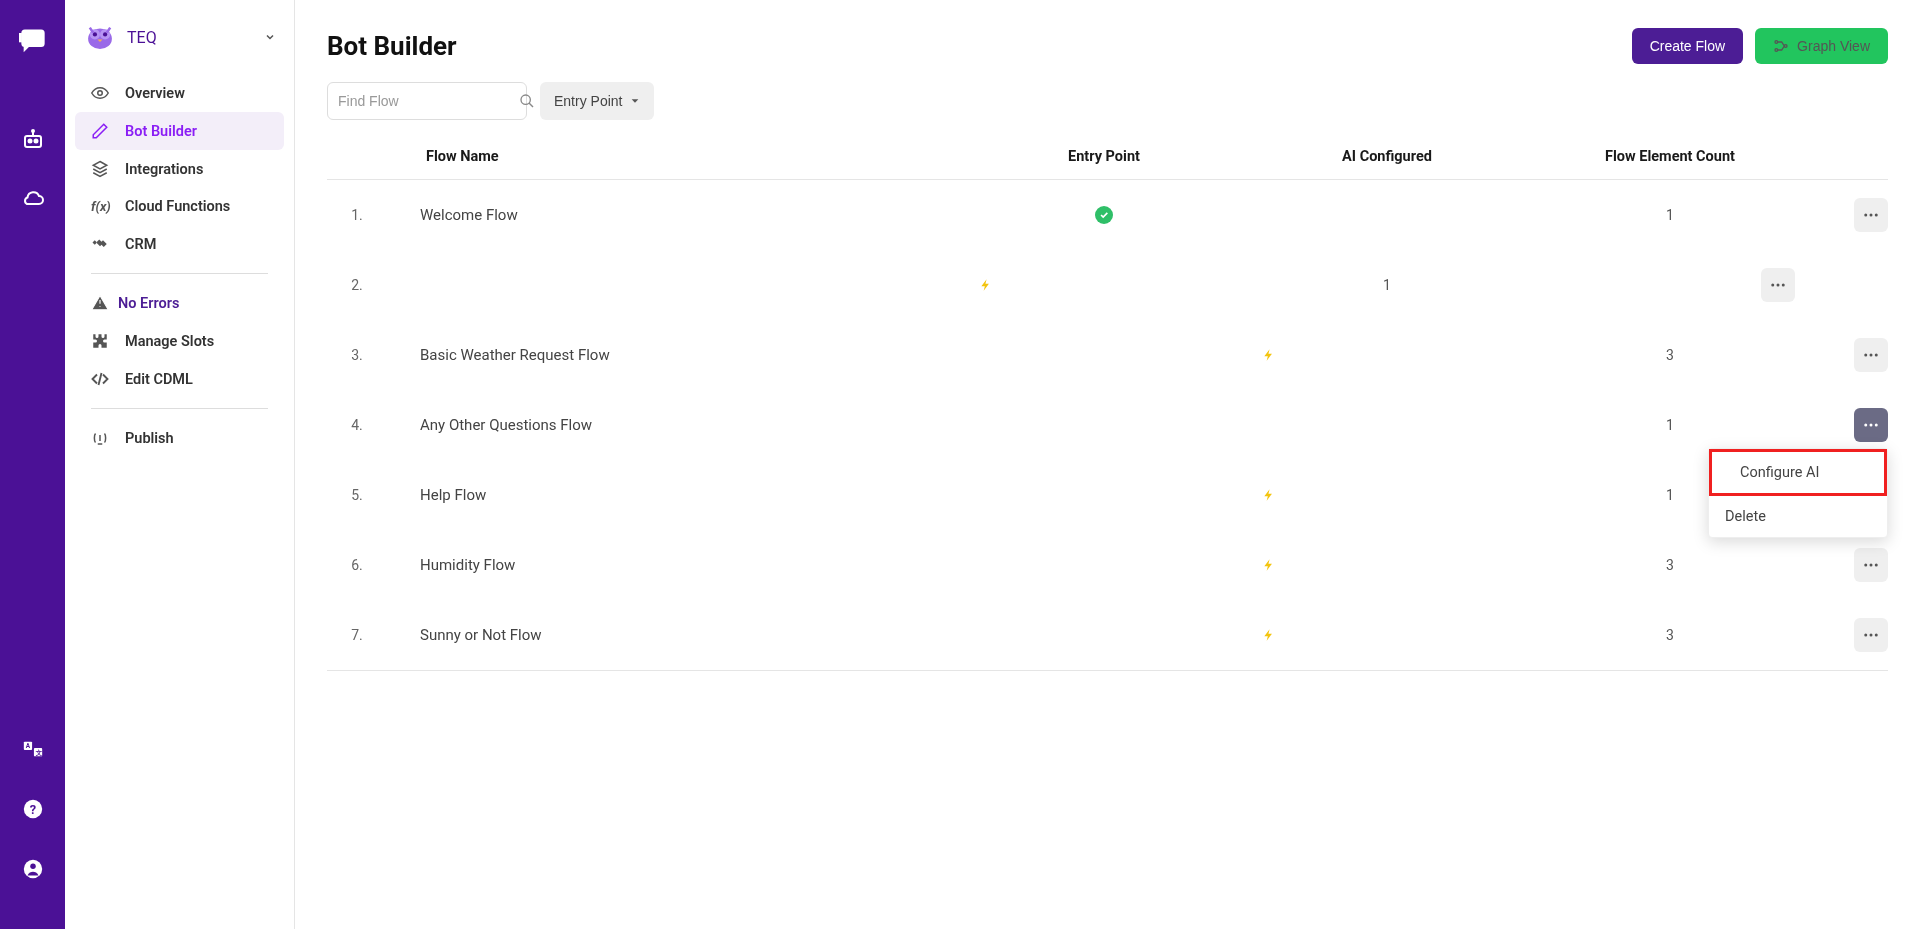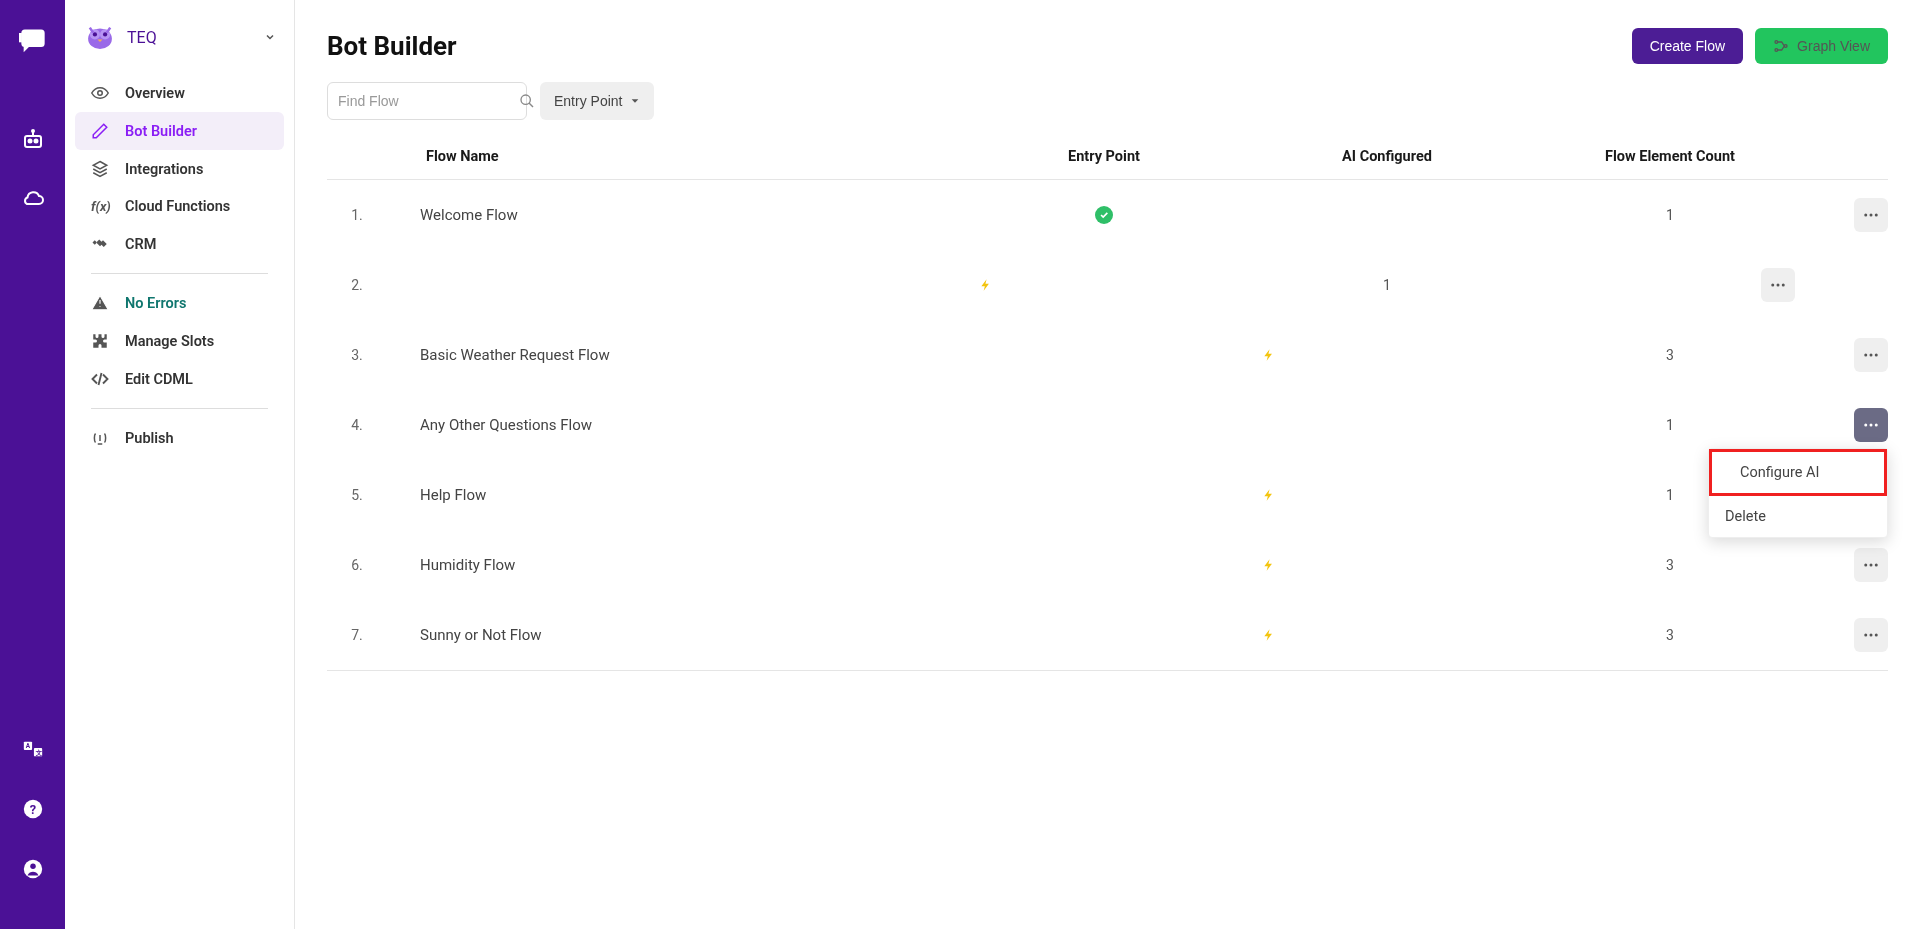--- a/index.html
+++ b/index.html
@@ -57,21 +57,21 @@
   padding: 10px 16px;
   border-radius: 6px;
   color: #333;
   font-weight: 600;
   cursor: pointer;
   font-size: 14.5px;
 }
 .nav-item.active { background: #f3eef9; color: #8a1ef5; }
 .nav-item.active .nav-icon { color: #8a1ef5; }
 .nav-icon { width: 20px; display:flex; justify-content:flex-start; color:#555;}
-.nav-item.muted { color: #0f766e; }
+.nav-item.muted { color: #4c1d95; gap: 7px; }
 .nav-divider { border-top: 1px solid #ddd; margin: 10px 16px; }
 
 
 .main { flex: 1; padding: 28px 32px; overflow:auto; position:relative;}
 .header { display: flex; align-items: center; margin-bottom: 18px; }
 .page-title { font-size: 26px; font-weight: 700; flex:1; color:#111;}
 .btn {
   border: none; border-radius: 6px; padding: 10px 18px; font-size: 14px;
   cursor: pointer; font-weight:500;
 }

